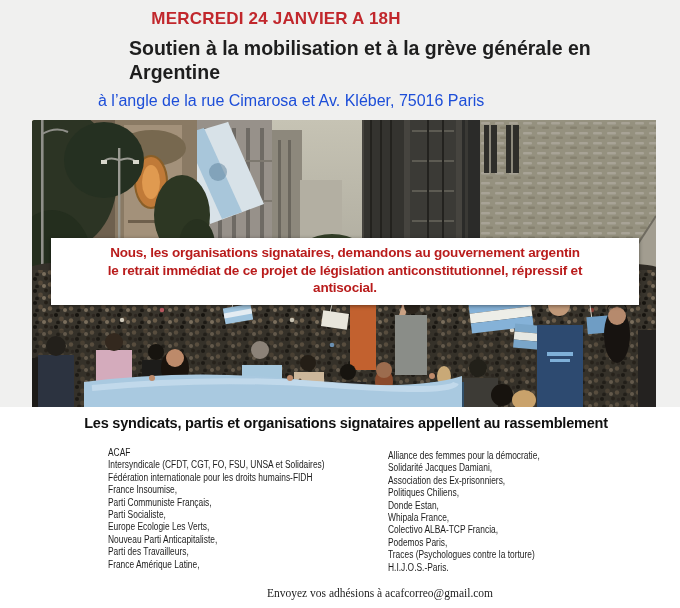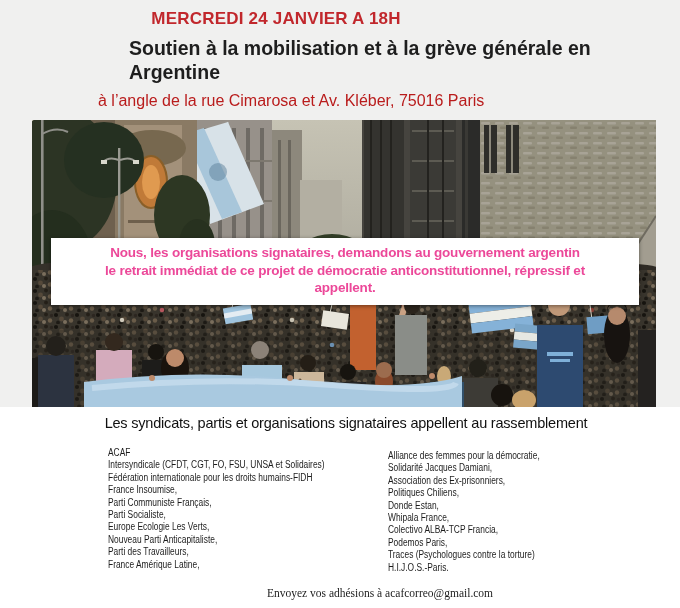--- a/index.html
+++ b/index.html
@@ -25,52 +25,52 @@
   }
   
   .photo-wrap{position:absolute;left:32px;top:120px;width:624px;height:287px;}
   .photo-wrap svg{display:block;}
   .overlay-box{
     position:absolute;left:19px;top:118px;width:588px;
     background:#ffffff;box-shadow:0 1px 4px rgba(0,0,0,.45);
     padding:6px 0 8px 0;text-align:center;
   }
   .overlay-line{
-    font-size:13.5px;font-weight:bold;color:#ec4899;
+    font-size:13.5px;font-weight:bold;color:#b91c1c;
     line-height:17.5px;letter-spacing:-.2px;white-space:nowrap;
   }
   
   .lower{
     position:absolute;left:0;top:407px;width:680px;height:201px;
     background:#ffffff;
   }
   .sig-heading{
     padding-top:8px;text-align:center;
-    font-size:14.5px;font-weight:normal;letter-spacing:-.2px;color:#101010;padding-left:12px;
+    font-size:14.5px;font-weight:bold;letter-spacing:-.2px;color:#101010;padding-left:12px;
   }
   .org-col{
     position:absolute;width:340px;
     font-size:10px;line-height:12.4px;color:#1c1c1c;
     transform:scaleX(.84);transform-origin:0 0;
   }
   .org-col-left{left:108px;top:40px;}
   .org-col-right{left:388px;top:43px;}
   .footer-note{
     position:absolute;left:0;top:180px;width:680px;text-align:center;
     font-family:"Liberation Serif", serif;font-size:11.5px;color:#1c1c1c;margin-left:40px;
   }
 </style>
 </head>
 <body>
 
 <div class="page">
 
   <div class="hdr-date" style="color:#c1272c">MERCREDI 24 JANVIER A 18H</div>
   <div class="hdr-title" style="color:#1e1e1e">Soutien à la mobilisation et à la grève générale en Argentine</div>
-  <div class="hdr-loc" style="color:#b91c1c">à l’angle de la rue Cimarosa et Av. Kléber, 75016 Paris</div>
+  <div class="hdr-loc" style="color:#1d4ed8">à l’angle de la rue Cimarosa et Av. Kléber, 75016 Paris</div>
 
   <div class="photo-wrap">
     <svg width="624" height="287" viewBox="0 0 624 287">
       <defs>
         <linearGradient id="sky" x1="0" y1="0" x2="0" y2="1">
           <stop offset="0" stop-color="#c6c3b4"></stop>
             <stop offset="1" stop-color="#99968b"></stop>
         </linearGradient>
         <pattern id="cp" width="21" height="12" patternUnits="userSpaceOnUse">
           <rect width="21" height="12" fill="#38342c"></rect>
@@ -277,22 +277,22 @@
         <path d="M52,262 Q160,248 270,260 T430,256 L430,287 L52,287 Z" fill="#a9c9e0"></path>
         <path d="M60,268 Q180,256 300,265 T424,263" stroke="#c6dcec" stroke-width="6" fill="none" opacity=".85"></path>
         <circle cx="120" cy="258" r="3" fill="#bd8a6a"></circle>
         <circle cx="258" cy="258" r="3" fill="#bd8a6a"></circle>
         <circle cx="400" cy="256" r="3" fill="#bd8a6a"></circle>
       </g>
     </svg>
 
     <div class="overlay-box">
       <div class="overlay-line">Nous, les organisations signataires, demandons au gouvernement argentin</div>
-      <div class="overlay-line">le retrait immédiat de ce projet de démocratie anticonstitutionnel, répressif et</div>
-      <div class="overlay-line">appellent.</div>
+      <div class="overlay-line">le retrait immédiat de ce projet de législation anticonstitutionnel, répressif et</div>
+      <div class="overlay-line">antisocial.</div>
     </div>
   </div>
 
   <div class="lower">
     <div class="sig-heading">Les syndicats, partis et organisations signataires appellent au rassemblement</div>
     <div class="org-col org-col-left">
         <div>ACAF</div>
         <div>Intersyndicale (CFDT, CGT, FO, FSU, UNSA et Solidaires)</div>
         <div>Fédération internationale pour les droits humains-FIDH</div>
         <div>France Insoumise,</div>

